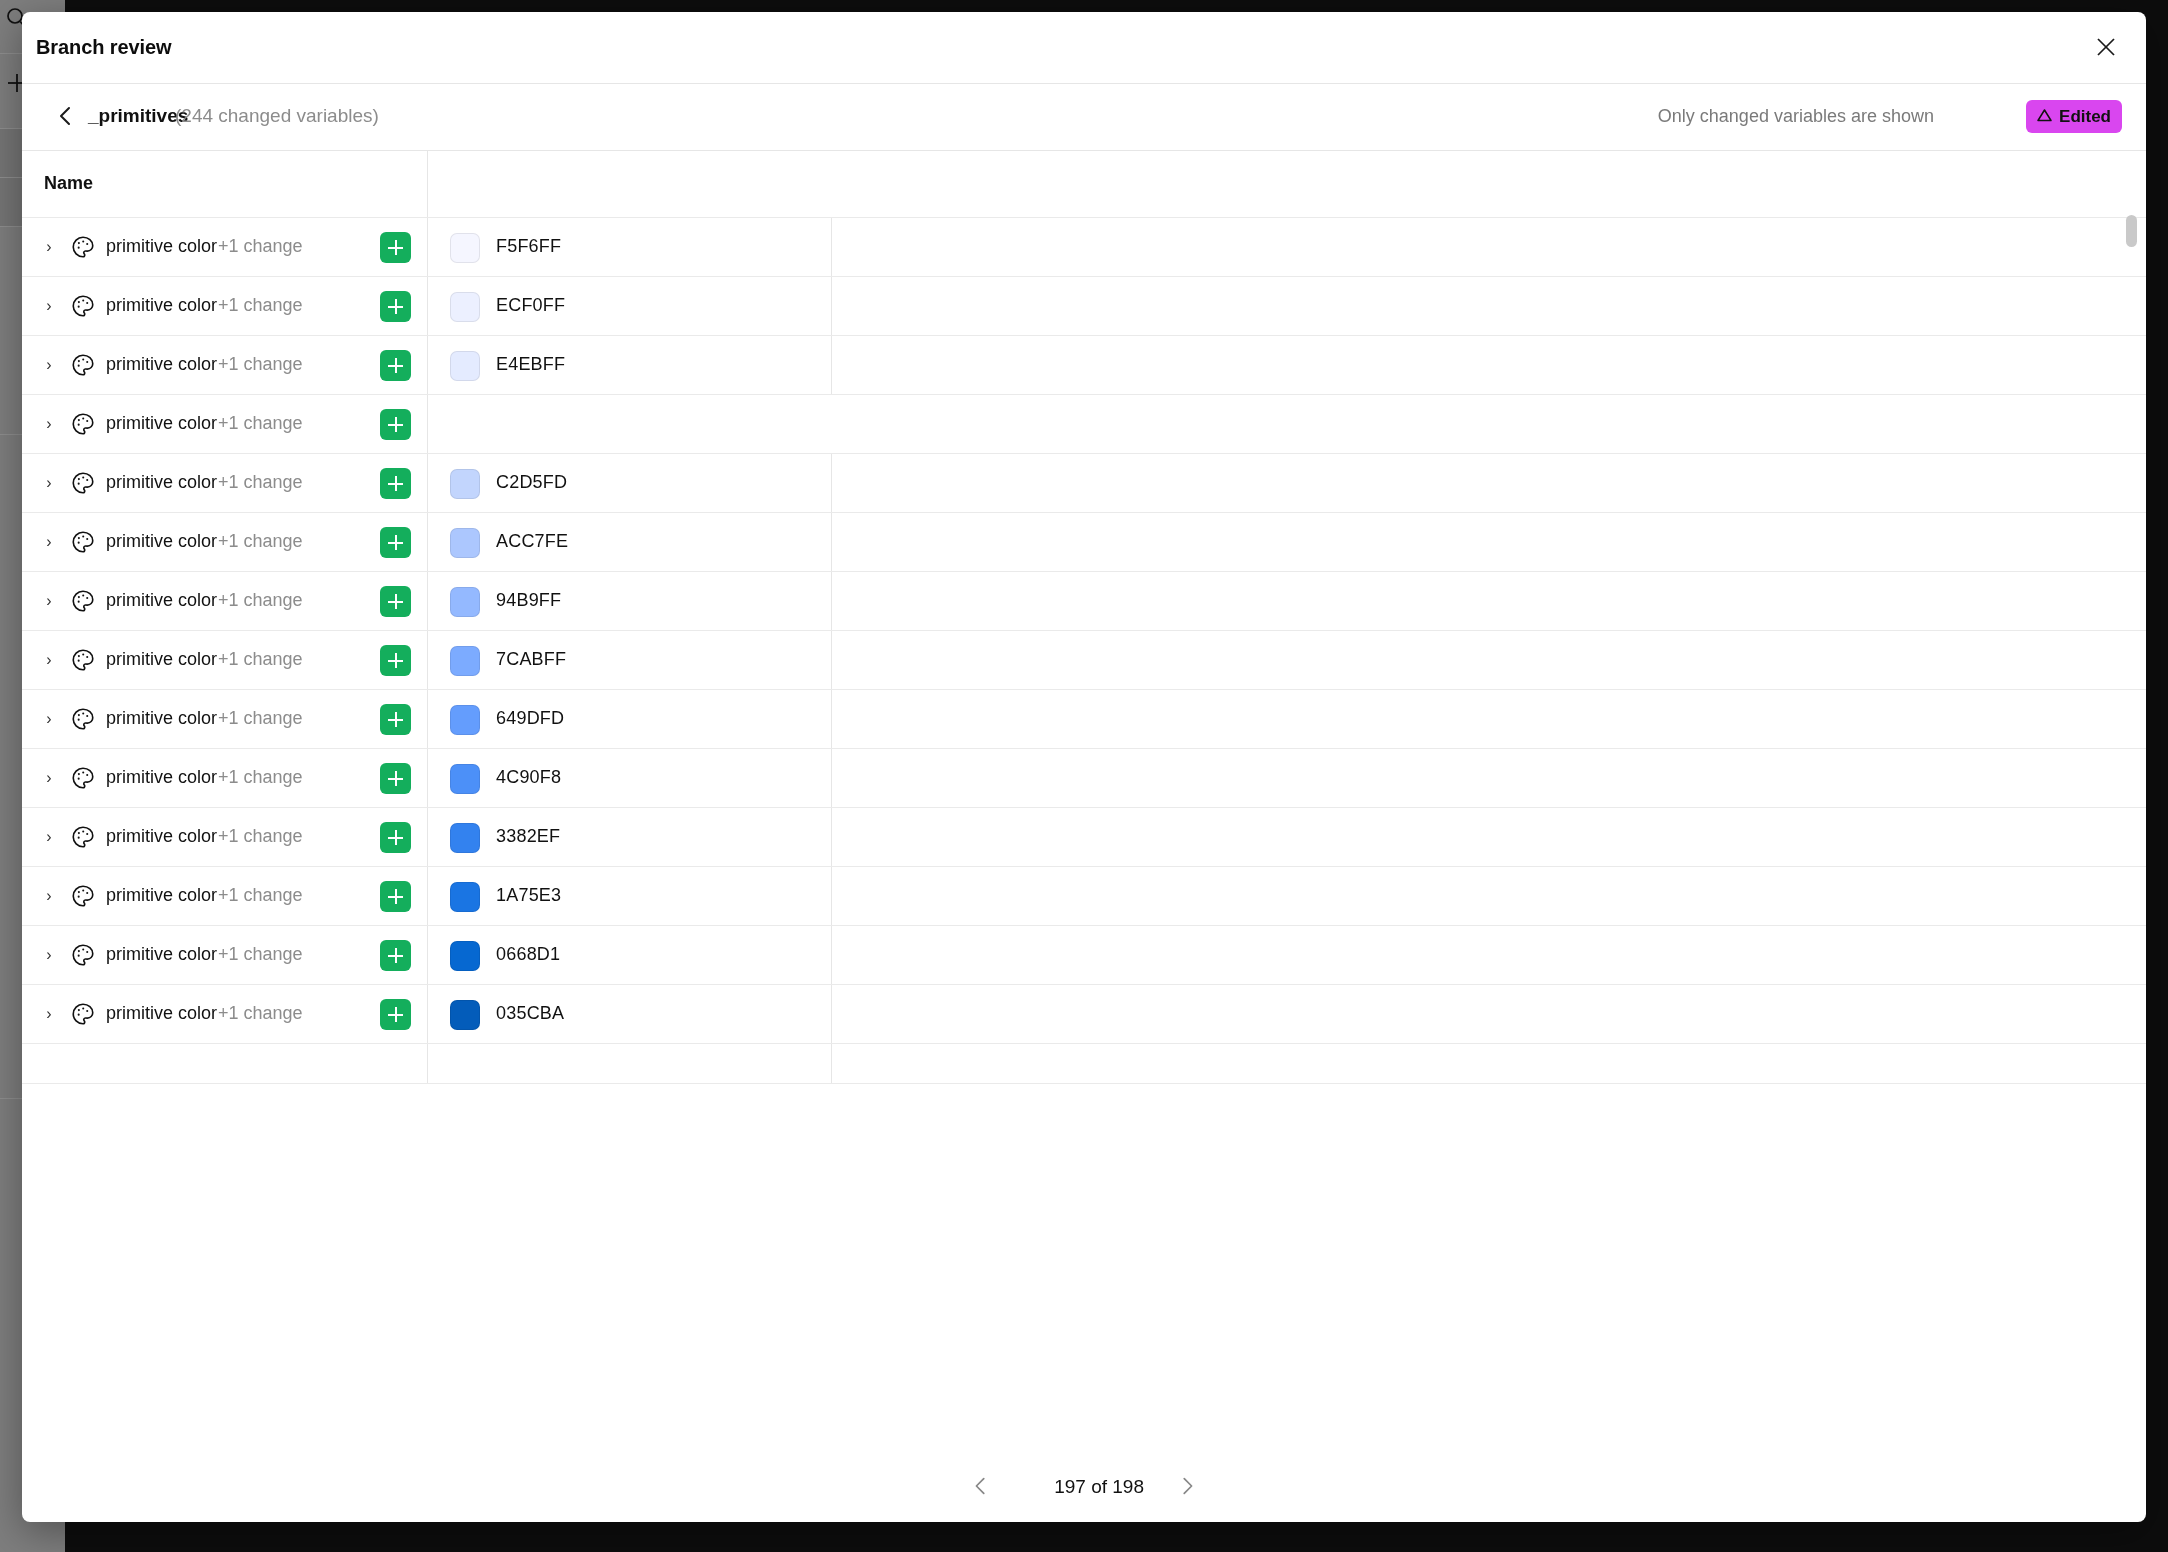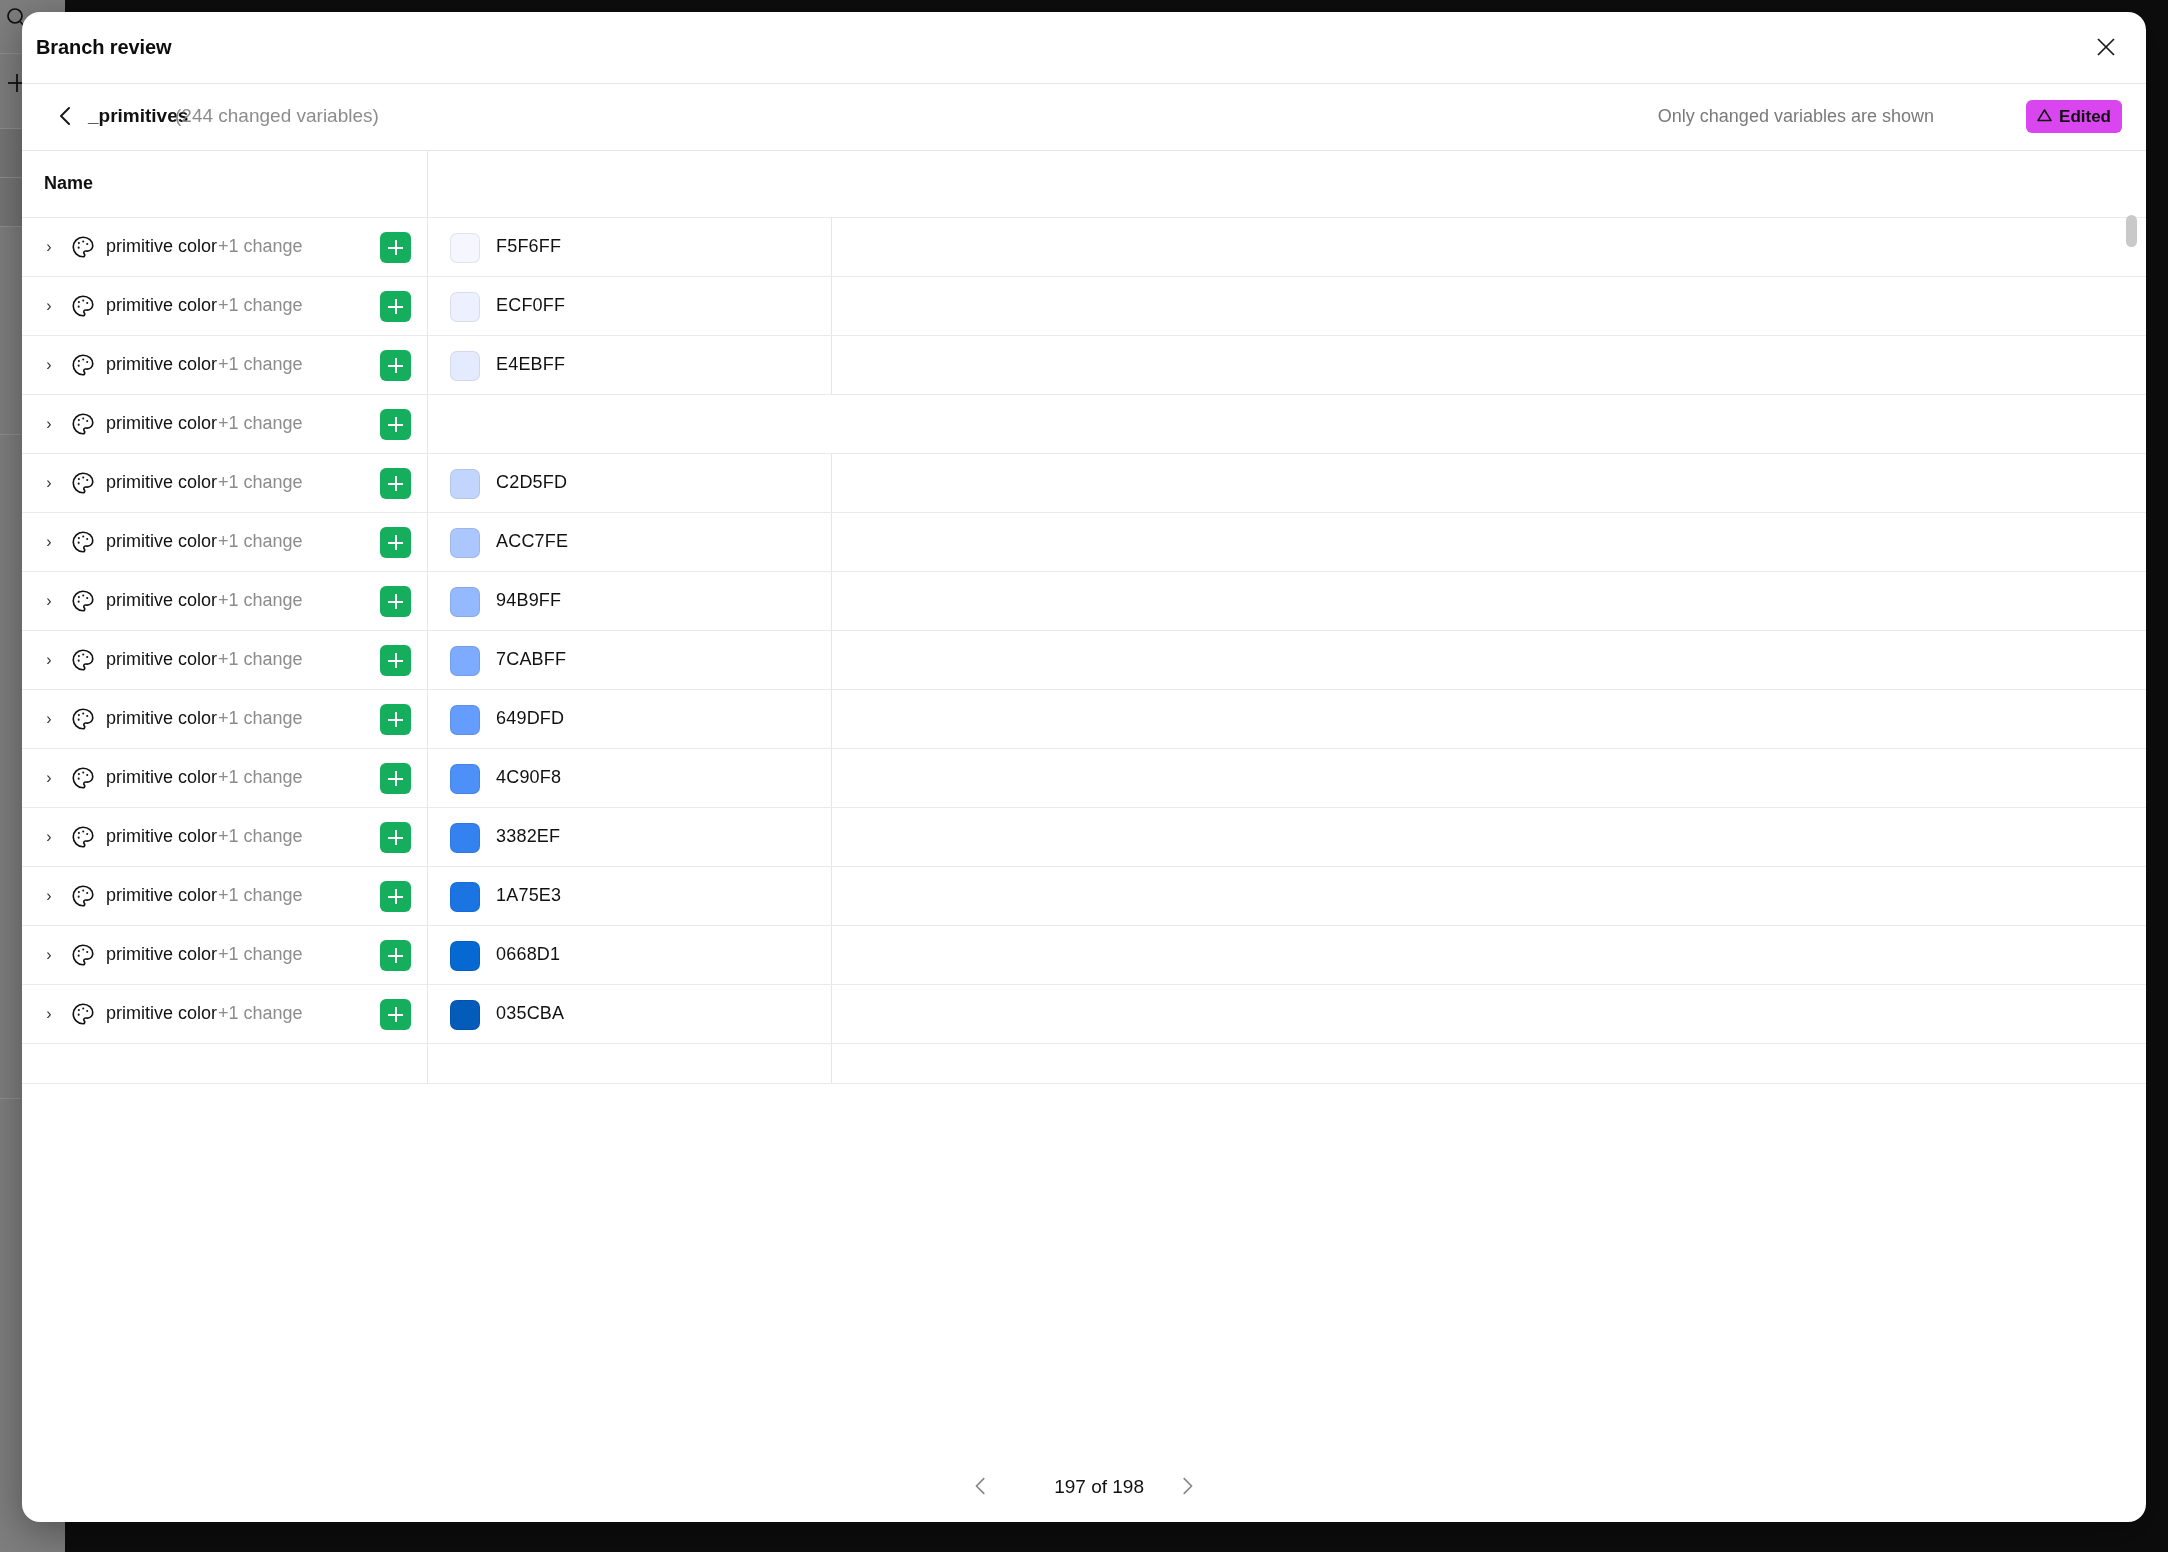--- a/index.html
+++ b/index.html
@@ -45,21 +45,21 @@
   #bg-plus-icon   { left: 2px; top: 68px; width: 30px; height: 30px; }
 
   
   #branch-review-modal {
     position: absolute;
     left: 22px;
     top: 12px;
     width: 2124px;
     height: 1510px;
     background: #ffffff;
-    border-radius: 18px;
+    border-radius: 8px;
     overflow: hidden;
     box-shadow: 0 10px 40px rgba(0,0,0,.35);
   }
 
   
   #modal-titlebar {
     position: relative;
     height: 72px;
     border-bottom: 1px solid #e6e6e6;
   }

